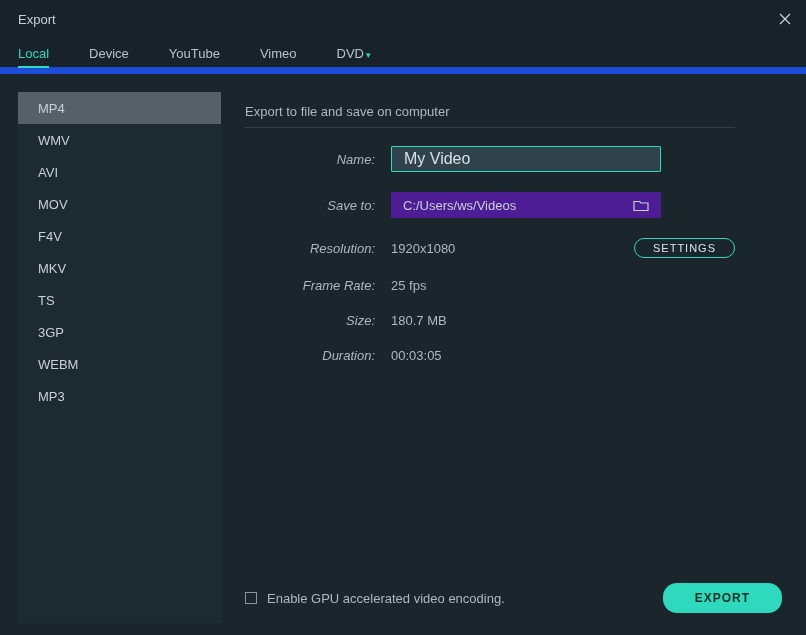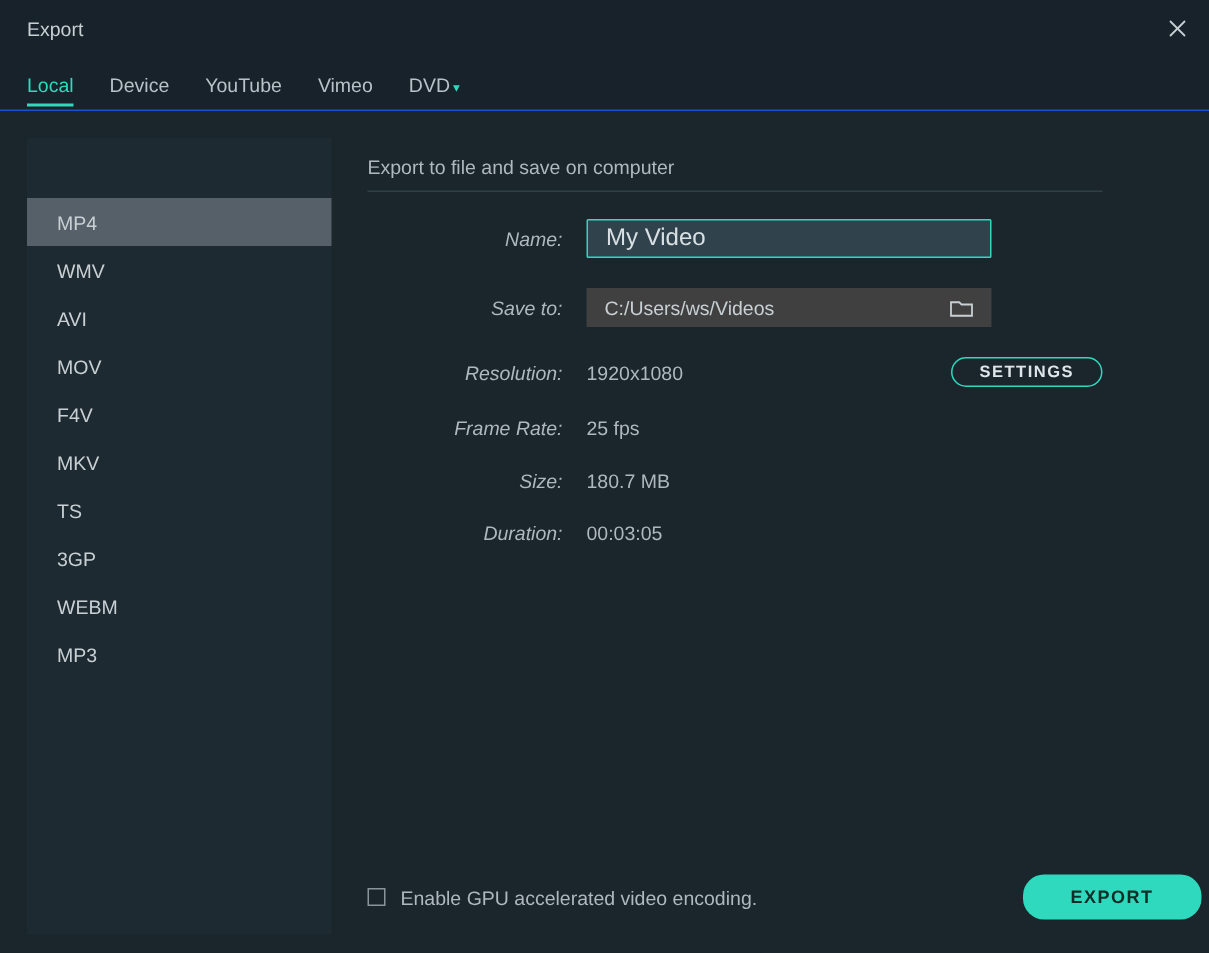--- a/index.html
+++ b/index.html
@@ -36,23 +36,23 @@
     cursor: pointer;
     display: flex;
     align-items: center;
     justify-content: center;
   }
   .close-btn svg { stroke: #c8d0d4; stroke-width: 1.2; }
   .tabbar {
     height: 36px;
     display: flex;
     align-items: center;
-    gap: 24px;
+    gap: 40px;
     padding: 0 18px;
-    border-bottom: 1px solid #1d4ed8;
+    border-bottom: 7px solid #1d4ed8;
     background: #17222a;
   }
   .tab {
     color: #b8c2c8;
     cursor: pointer;
     padding: 8px 0 7px 0;
     font-size: 13px;
   }
   .tab.active {
     color: #2fd9bd;
@@ -80,21 +80,20 @@
     height: 32px;
     display: flex;
     align-items: center;
     padding-left: 20px;
     color: #c8d0d4;
     cursor: pointer;
     font-size: 13px;
   }
   .format-item.selected {
     background: #566068;
-    margin-top: 40px;
   }
   .content {
     flex: 1;
     padding: 30px 60px 0 24px;
     position: relative;
     display: flex;
     flex-direction: column;
   }
   .section-header {
     color: #aeb8bd;
@@ -128,21 +127,21 @@
     color: #d8e0e4;
     padding: 0 12px;
     font-size: 16px;
     outline: none;
     border-radius: 1px;
     max-width: 270px;
   }
   .path-box {
     flex: 1;
     height: 26px;
-    background: #404040;
+    background: #4c1d95;
     border: none;
     color: #c8d0d4;
     padding: 0 12px;
     font-size: 13px;
     display: flex;
     align-items: center;
     justify-content: space-between;
     max-width: 270px;
   }
   .folder-btn {
@@ -152,29 +151,29 @@
   }
   .folder-btn svg { stroke: #c8d0d4; fill: none; stroke-width: 1.2; }
   .settings-btn {
     margin-left: auto;
     border: 1.5px solid #2fd9bd;
     color: #dfe6e9;
     background: transparent;
     padding: 3px 18px;
     border-radius: 12px;
     font-size: 11px;
-    font-weight: bold;
+    font-weight: normal;
     letter-spacing: 1px;
     cursor: pointer;
   }
   .footer {
     position: absolute;
     bottom: 22px;
     left: 24px;
-    right: 5px;
+    right: 24px;
     display: flex;
     align-items: center;
     justify-content: space-between;
   }
   .checkbox-row {
     display: flex;
     align-items: center;
     gap: 10px;
     cursor: pointer;
   }

